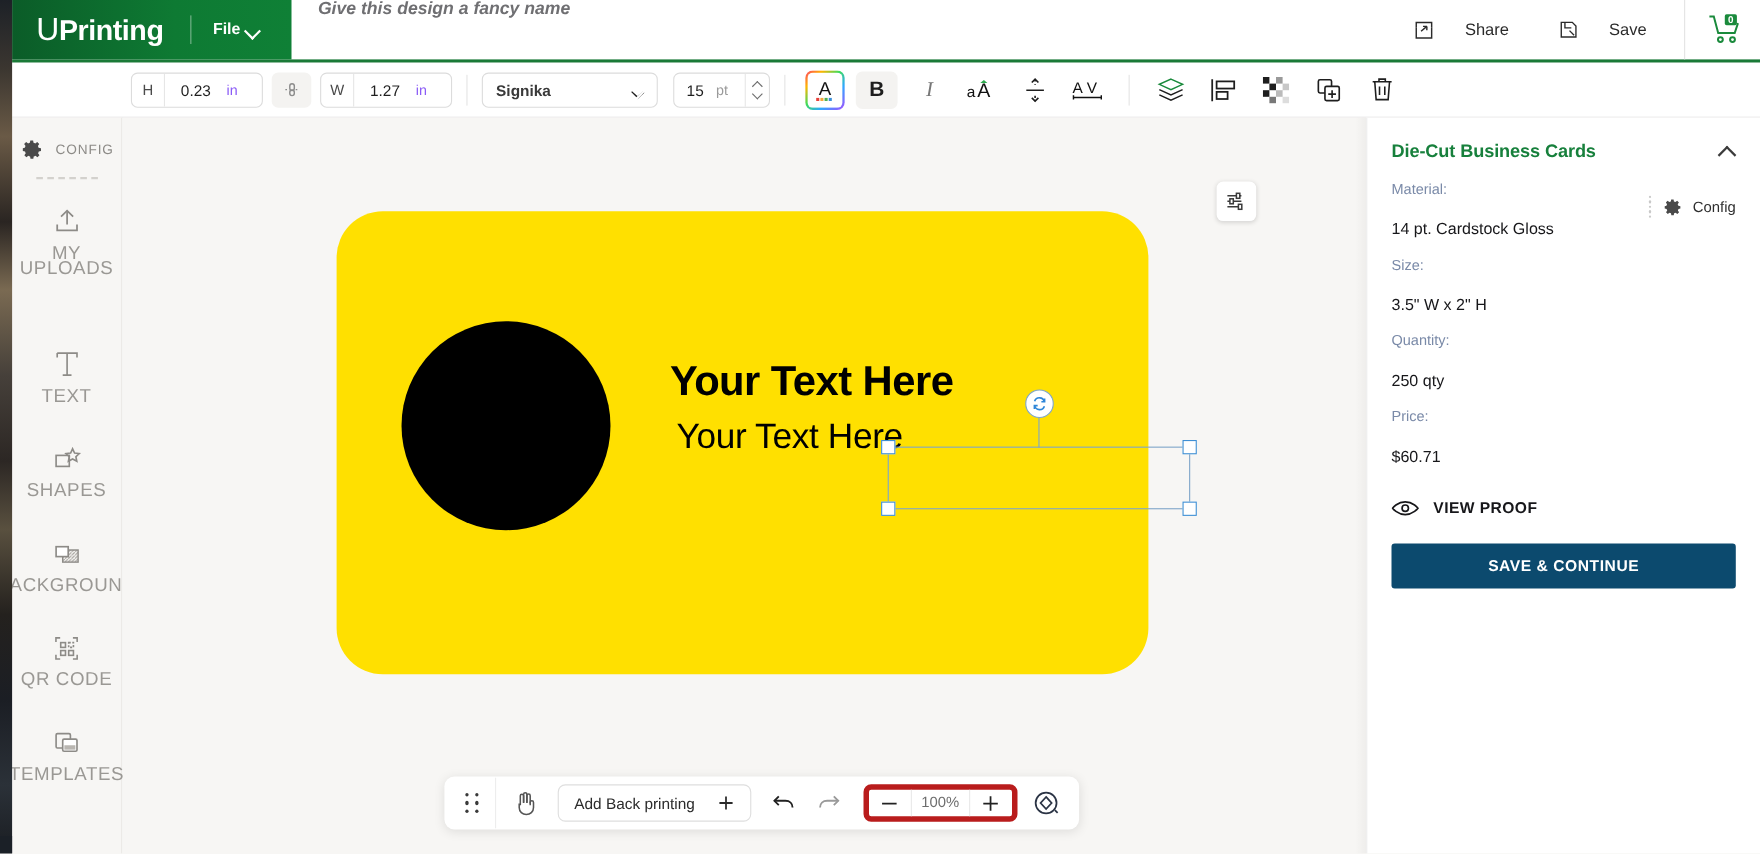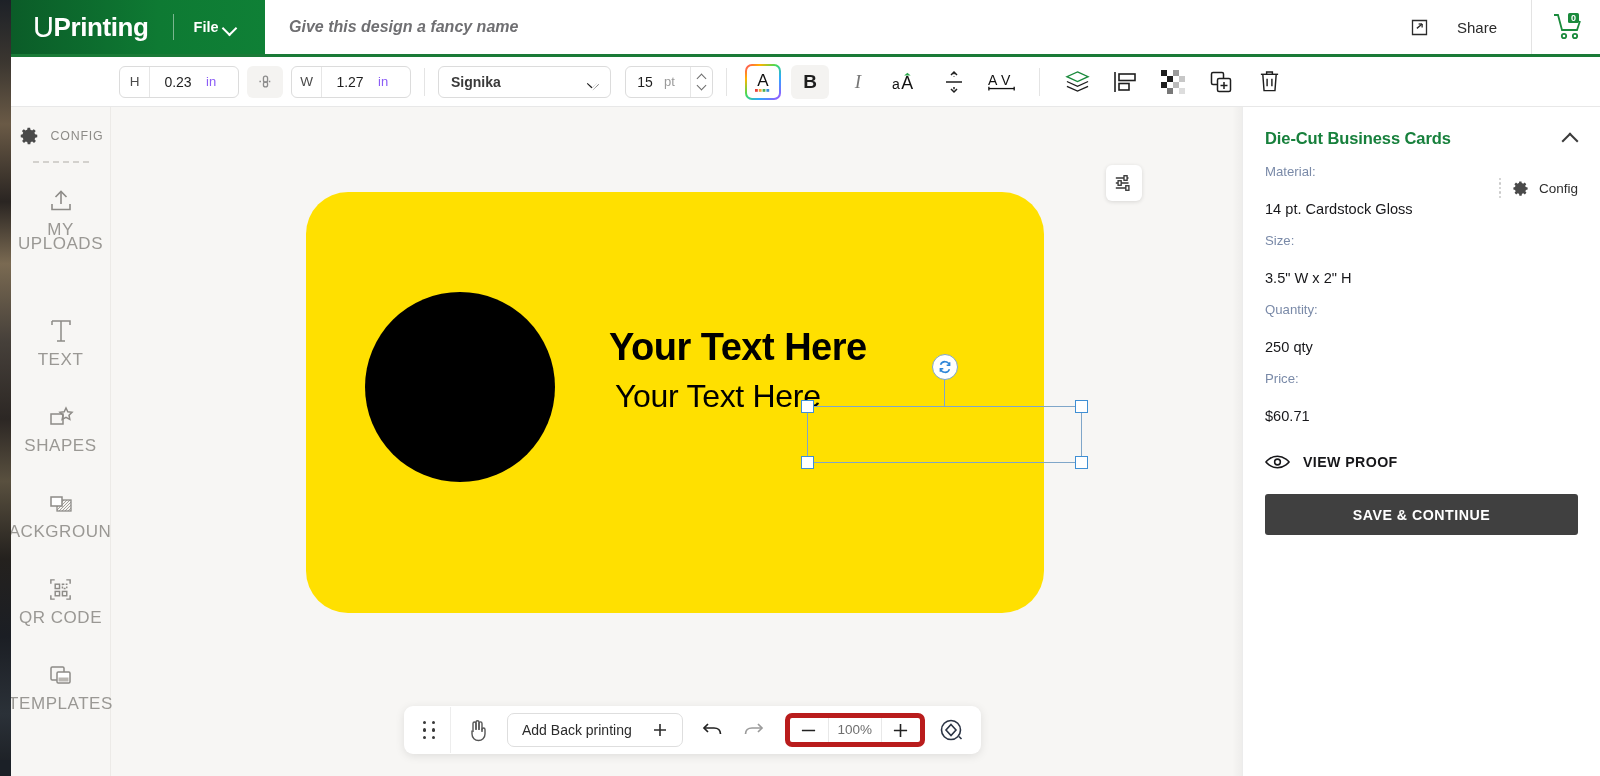--- a/index.html
+++ b/index.html
@@ -40,21 +40,21 @@
   }
   .brand-divider { width: 1px; height: 26px; background: rgba(255,255,255,.45); margin: 0 20px 0 24px; }
   .file-menu { display: flex; align-items: center; gap: 4px; color: #fff; font-size: 14.5px; font-weight: 600; cursor: pointer; }
   .chev-dn { width: 13px; height: 8px; position: relative; }
   .chev-dn::before {
     content:""; position:absolute; left:1px; top:0; width:9px; height:9px;
     border-right:2.4px solid #fff; border-bottom:2.4px solid #fff;
     transform: rotate(45deg);
   }
   .design-name {
-    flex: 1; display: flex; align-items: center; padding-left: 24px;
+    flex: 1; display: flex; padding-left: 24px;
     font-style: italic; font-size: 16px; color: #6f6f72; font-weight: 600;
   }
   .hdr-right { display: flex; align-items: center; gap: 0; padding-right: 0; }
   .hdr-btn {
     display: flex; align-items: center; gap: 27px; padding: 12px 22px;
     font-size: 15px; color: #2b2b2b; cursor: pointer; height: 100%;
   }
   .hdr-sep { width: 1px; height: 54px; background: #e3e3e3; margin: 0 4px 0 12px; }
   .cart-wrap { display:flex; align-items:center; justify-content:center; width: 64px; height:100%; cursor:pointer;}
 
@@ -79,21 +79,21 @@
   .fg-unit {
     width: 32px; text-align: left; font-size: 13px; color: #8b5cf6; line-height:30px;
   }
   .link-btn {
     width: 36px; height: 32px; border-radius: 6px; background: #f4f3f1;
     display:flex; align-items:center; justify-content:center; margin: 0 8px; cursor:pointer;
   }
   .tb-sep { width: 1px; height: 28px; background: #e4e4e4; margin: 0 13px; }
   .font-select {
     display:flex; align-items:center; justify-content:space-between;
-    width: 173px; height: 32px; border:1px solid #dcdcdc; border-radius:6px;
+    width: 160px; height: 32px; border:1px solid #dcdcdc; border-radius:6px;
     padding: 0 12px; font-size: 14px; color:#3a3a3a; font-weight:700; cursor:pointer;
   }
   .size-group {
     display:flex; align-items:center; height:32px; border:1px solid #dcdcdc;
     border-radius:6px; overflow:hidden; margin-left:14px;
   }
   .size-val { width:38px; text-align:center; font-size:14px; color:#1f1f1f; font-weight:500; }
   .size-unit { width:26px; font-size:13px; color:#9a9a9a; }
   .spin { width:22px; height:32px; border-left:1px solid #e6e6e6; display:flex;
           flex-direction:column; align-items:center; justify-content:center; gap:4px; cursor:pointer;}
@@ -234,21 +234,21 @@
     position:absolute; right: 0; top: 14px; display:flex; align-items:center; gap:9px; cursor:pointer;
   }
   .vdots { width:3px; height:20px; display:flex; flex-direction:column; justify-content:space-between;}
   .vdots i { width:2.4px; height:2.4px; background:#c9c9c9; display:block; border-radius:1px;}
   .rp-config-lbl { font-size:13.5px; color:#2e2e2e; }
   .viewproof {
     display:flex; align-items:center; gap:13px; margin-top: 30px; cursor:pointer;
   }
   .vp-lbl { font-size:14.2px; font-weight:700; color:#17171a; letter-spacing:.4px;}
   .savebtn {
-    margin-top: 24px; height: 41px; background:#404040; border-radius:3px;
+    margin-top: 24px; height: 41px; background:#0c4a6e; border-radius:3px;
     display:flex; align-items:center; justify-content:center; cursor:pointer;
     color:#fff; font-size:14.2px; font-weight:700; letter-spacing:.5px;
   }
   .panel-shadow {
     position:absolute; right:358px; top:107px; width:10px; bottom:0;
     background: linear-gradient(90deg, rgba(0,0,0,0) 0%, rgba(0,0,0,0.035) 100%);
     pointer-events:none;
   }
 </style>
 </head>
@@ -279,20 +279,28 @@
     <div class="hdr-right">
       <div class="hdr-btn">
         <svg width="21" height="21" viewBox="0 0 24 24" fill="none" stroke="#2b2b2b" stroke-width="1.5">
           <path d="M4 9v11h16V9"></path>
             <path d="M4 9V4h16v5"></path>
             <path d="M9 13l6-5"></path>
             <path d="M15 8h-4"></path>
             <path d="M15 8v4"></path>
         </svg>
         <span>Share</span>
+      </div>
+      <div class="hdr-btn">
+        <svg width="20" height="20" viewBox="0 0 24 24" fill="none" stroke="#2b2b2b" stroke-width="1.5">
+          <path d="M4 4h12l4 4v12H4z"></path>
+            <path d="M8 4v6h7"></path>
+            <path d="M13 13l5 5"></path>
+        </svg>
+        <span>Save</span>
       </div>
       <div class="hdr-sep"></div>
       <div class="cart-wrap">
         <svg width="34" height="32" viewBox="0 0 34 32" fill="none" stroke="#1a8a3c" stroke-width="1.8">
           <path d="M3 4h4l4 15h15l3-9"></path>
           <circle cx="13" cy="25" r="2.2"></circle>
             <circle cx="24" cy="25" r="2.2"></circle>
           <rect x="17" y="2" width="11" height="10" rx="1.6" fill="#1a8a3c" stroke="none"></rect>
           <text x="22.5" y="10" font-size="9" font-weight="700" fill="#ffffff" text-anchor="middle" font-family="Liberation Sans, sans-serif" stroke="none">0</text>
         </svg>

